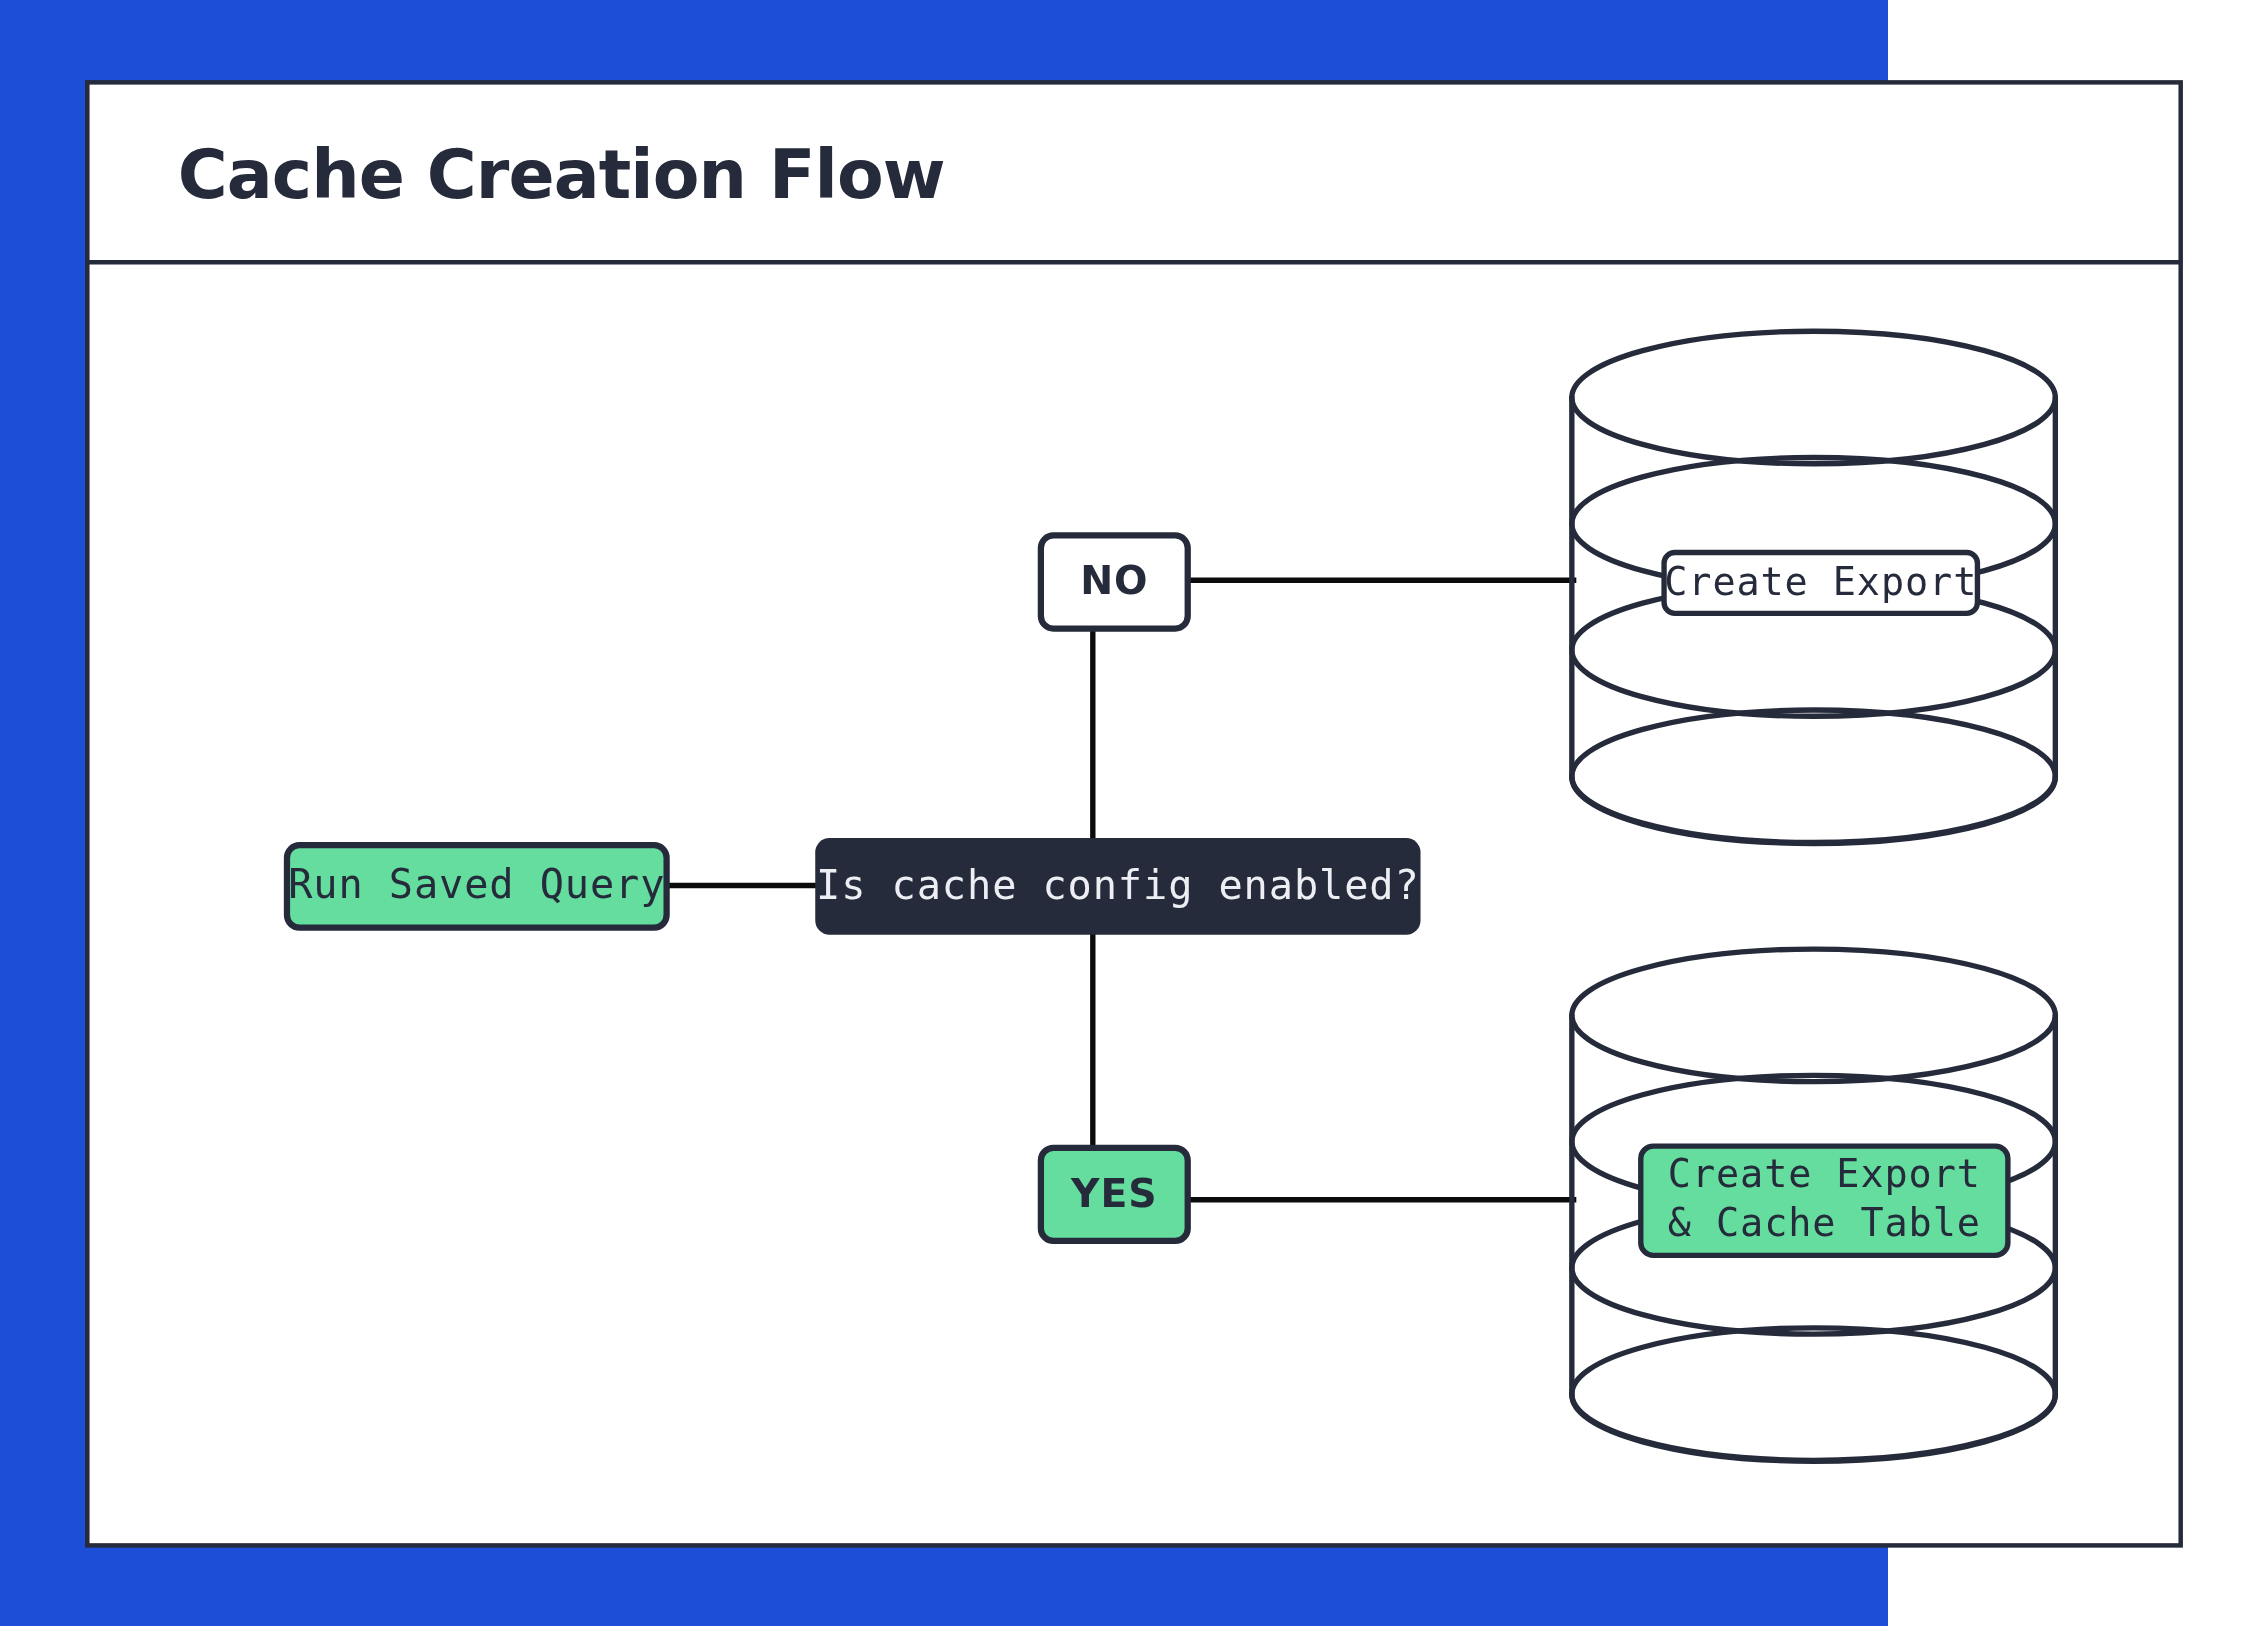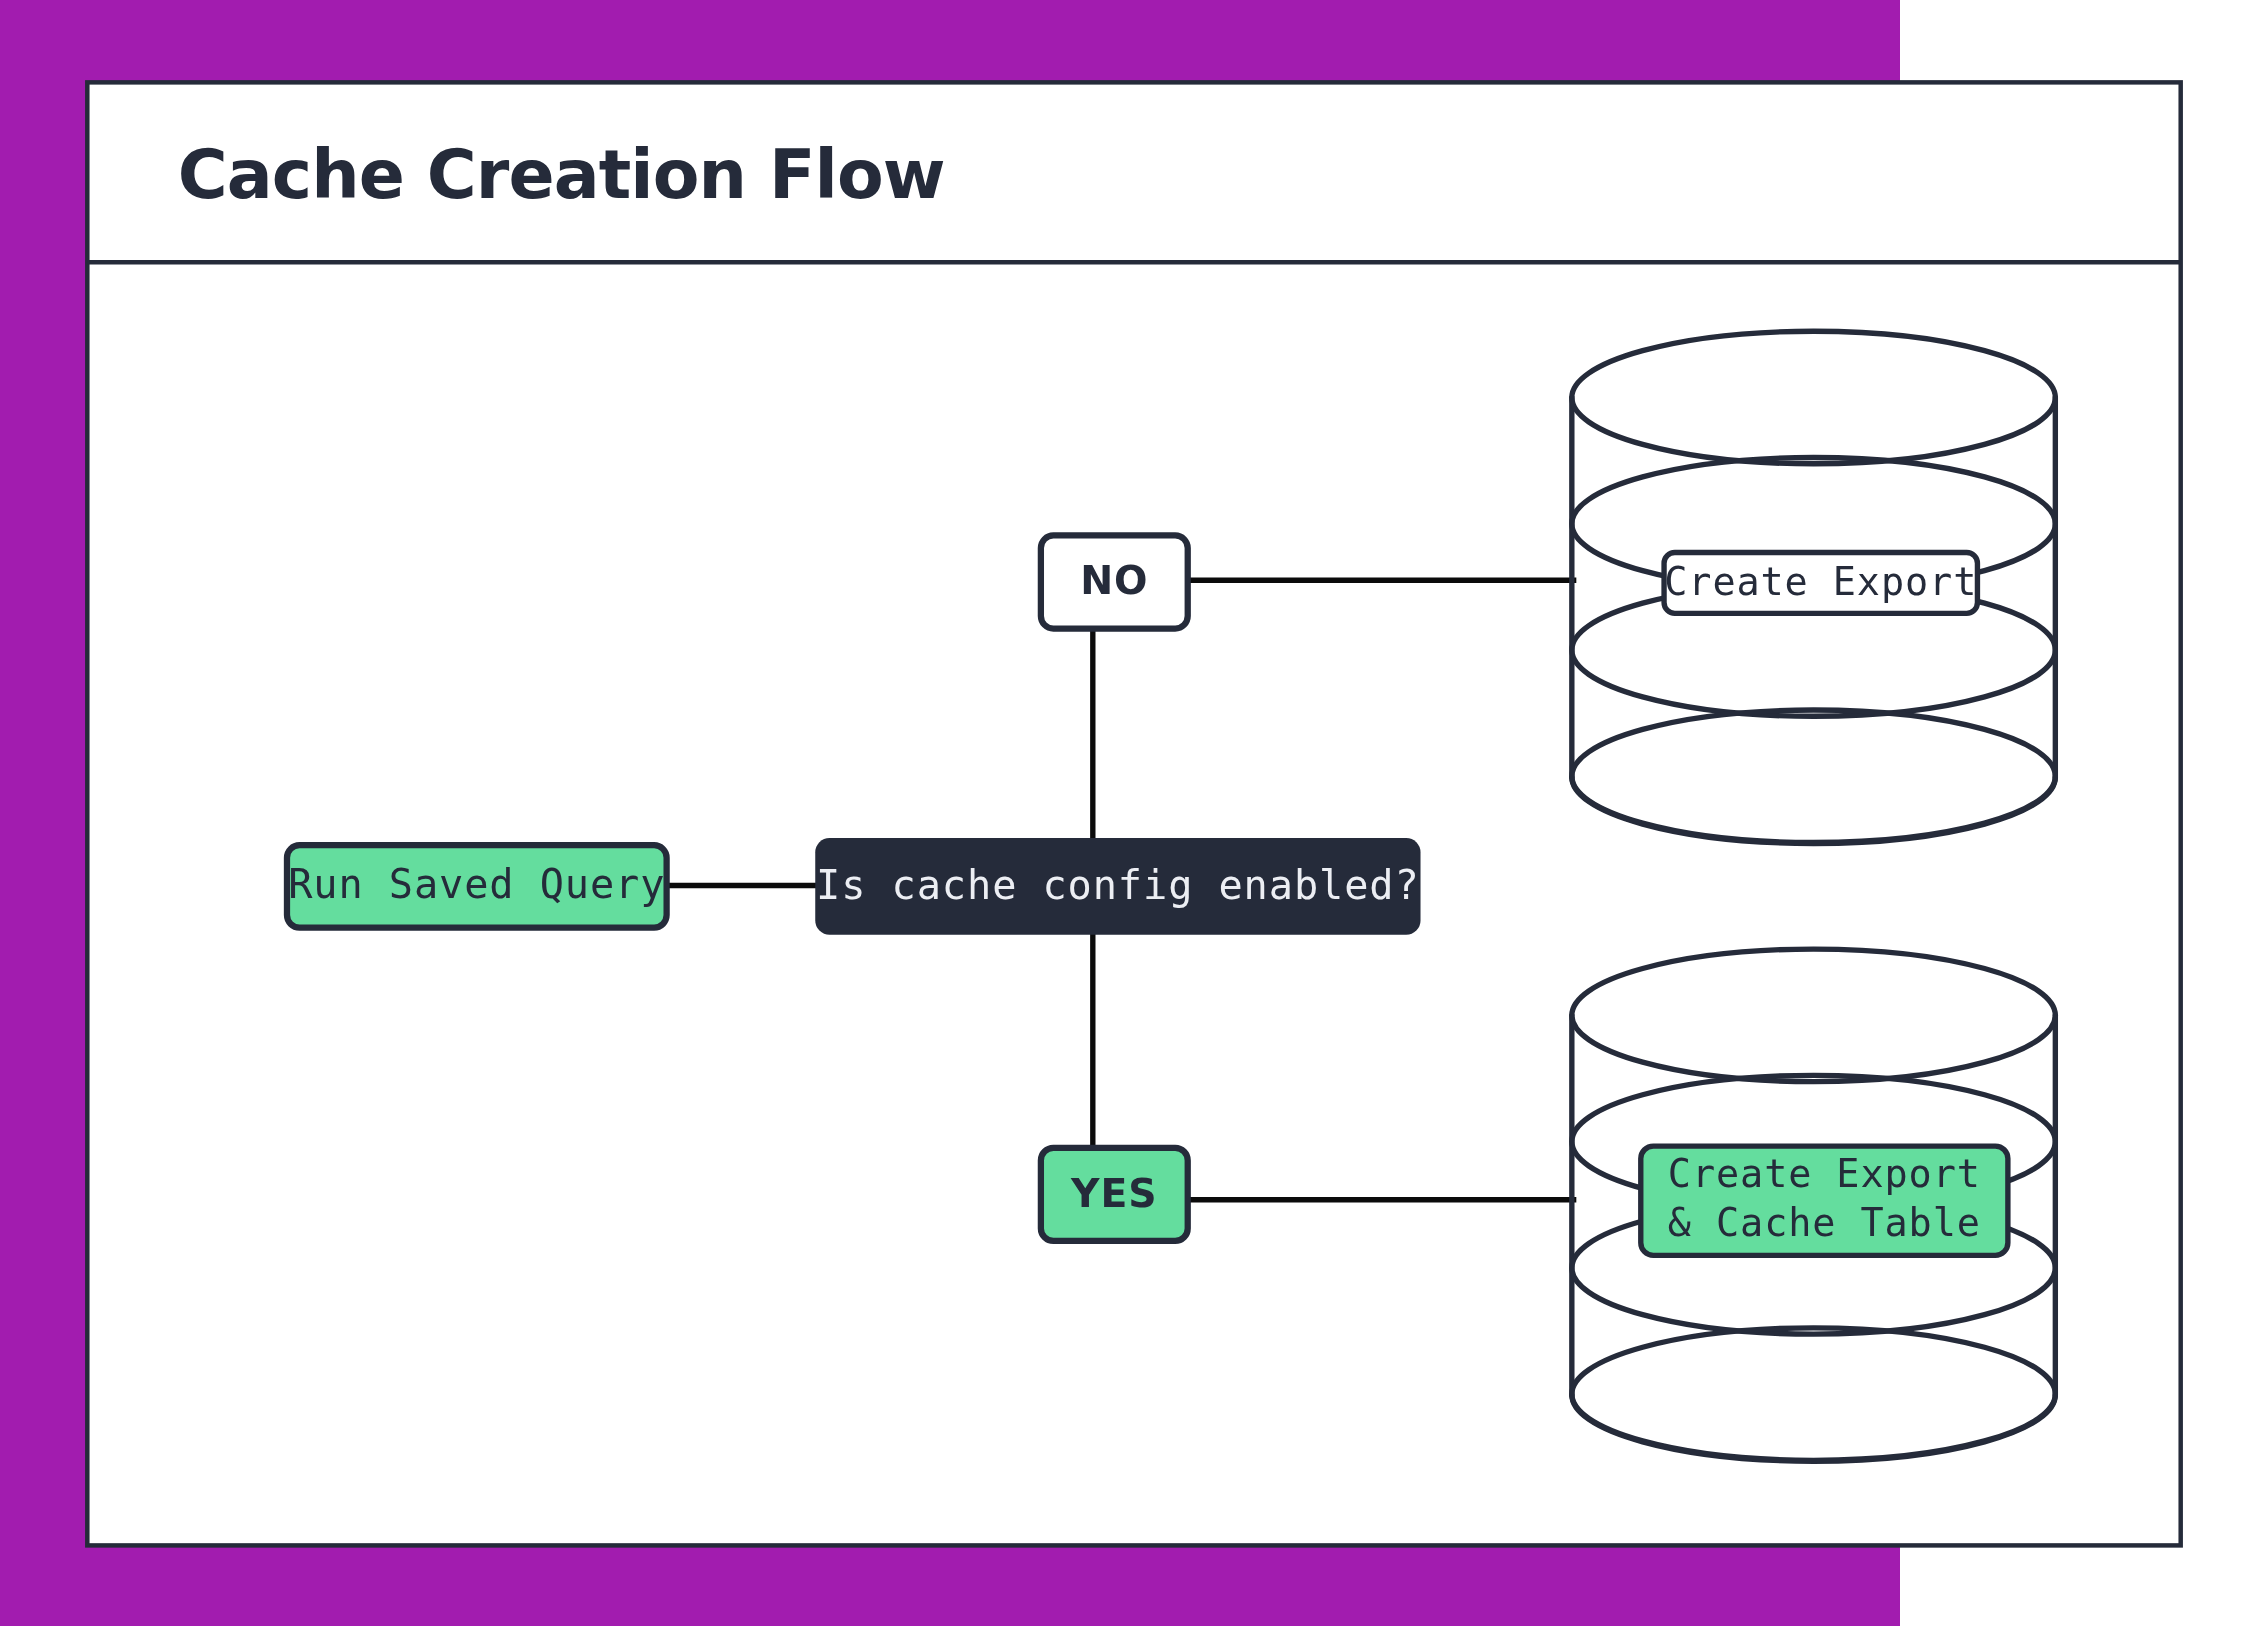--- a/index.html
+++ b/index.html
@@ -10,22 +10,21 @@
   body {
     width: 2268px;
     height: 1626px;
     font-family: "Liberation Sans", sans-serif;
     overflow: hidden;
   }
   #canvas {
     position: relative;
     width: 1888px;
     height: 1626px;
-    background: #a21caf;
-    padding-left: 12px;
+    background: #1d4ed8;
   }
   svg#diagram {
     position: absolute;
     left: 0;
     top: 0;
     width: 2268px;
     height: 1626px;
   }
   .frame-rect {
     fill: #ffffff;

